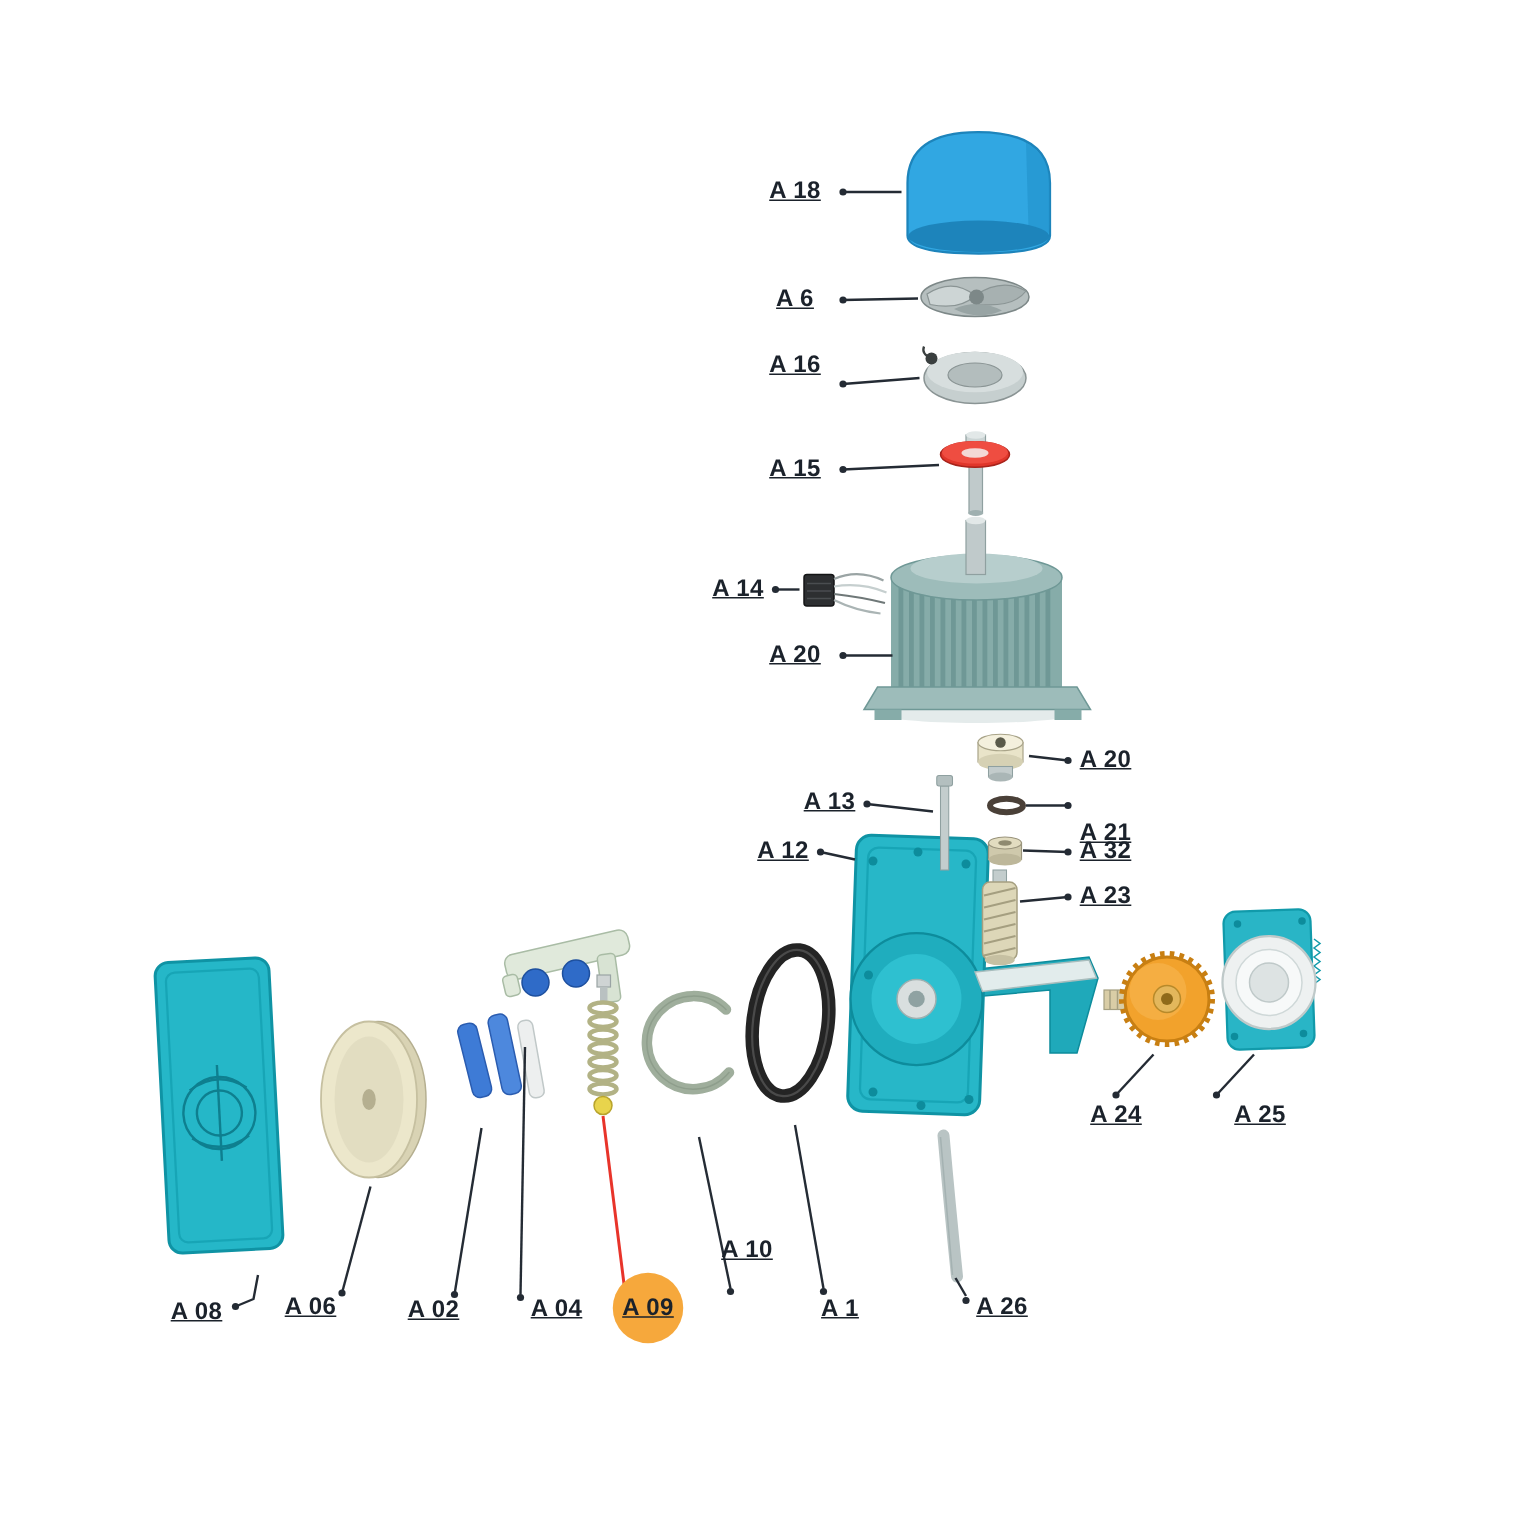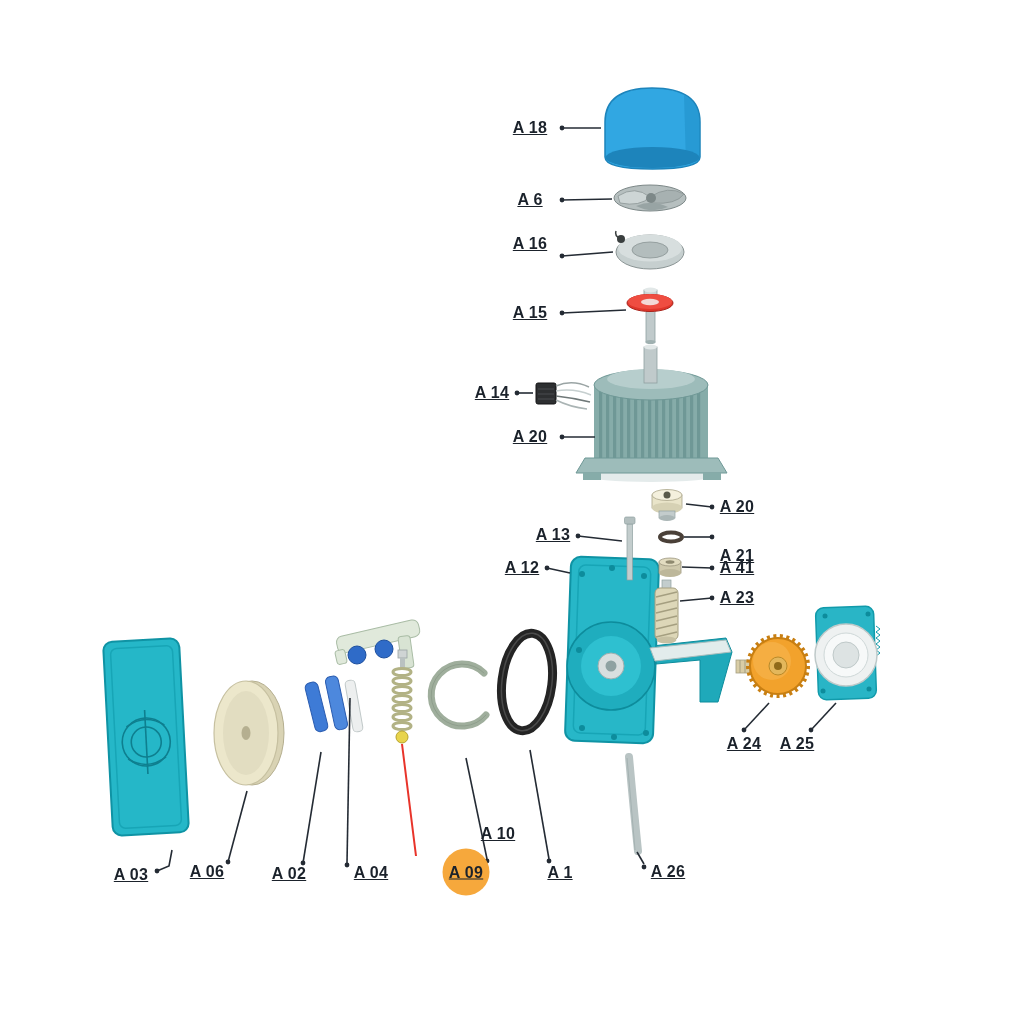--- a/index.html
+++ b/index.html
@@ -4,21 +4,21 @@
 <style>
   html,body{margin:0;padding:0;background:#fff;}
   .stage{position:relative;width:1024px;height:1024px;background:#ffffff;
          font-family:"Liberation Sans",sans-serif;overflow:hidden;}
   .stage svg{position:absolute;left:0;top:0;}
   .labels{position:absolute;left:0;top:0;width:100%;height:100%;}
   .part-label{position:absolute;transform:translate(-50%,-50%);
       font-size:16px;font-weight:700;color:#1b222b;letter-spacing:.3px;
       white-space:nowrap;cursor:pointer;text-decoration:underline;}
   .part-label.hl{background:#f6a83c;width:47px;height:47px;border-radius:50%;
-      display:flex;align-items:center;justify-content:center;margin-left:34px;}
+      display:flex;align-items:center;justify-content:center;}
 </style>
 </head>
 <body>
 
 <div class="stage">
 
 <svg viewBox="0 0 1024 1024" width="1024" height="1024">
 
   <g>
     <path d="M652 646 L726 638 L732 652 L718 702 L700 702 L700 660 L656 664 Z" fill="#1fa9ba" stroke="#0d8c9c" stroke-width="1"></path>
@@ -339,25 +339,25 @@
   <div class="part-label" style="left:530px;top:128px">A 18</div>
   <div class="part-label" style="left:530px;top:200px">A 6</div>
   <div class="part-label" style="left:530px;top:244px">A 16</div>
   <div class="part-label" style="left:530px;top:313px">A 15</div>
   <div class="part-label" style="left:492px;top:393px">A 14</div>
   <div class="part-label" style="left:530px;top:437px">A 20</div>
   <div class="part-label" style="left:737px;top:507px">A 20</div>
   <div class="part-label" style="left:553px;top:535px">A 13</div>
   <div class="part-label" style="left:737px;top:556px">A 21</div>
   <div class="part-label" style="left:522px;top:568px">A 12</div>
-  <div class="part-label" style="left:737px;top:568px">A 41</div>
+  <div class="part-label" style="left:737px;top:568px">A 32</div>
   <div class="part-label" style="left:737px;top:598px">A 23</div>
   <div class="part-label" style="left:744px;top:744px">A 24</div>
-  <div class="part-label" style="left:797px;top:744px">A 25</div>
-  <div class="part-label" style="left:131px;top:875px">A 03</div>
+  <div class="part-label" style="left:840px;top:744px">A 25</div>
+  <div class="part-label" style="left:131px;top:875px">A 08</div>
   <div class="part-label" style="left:207px;top:872px">A 06</div>
   <div class="part-label" style="left:289px;top:874px">A 02</div>
   <div class="part-label" style="left:371px;top:873px">A 04</div>
   <div class="part-label hl" style="left:432px;top:872px">A 09</div>
   <div class="part-label" style="left:498px;top:834px">A 10</div>
   <div class="part-label" style="left:560px;top:873px">A 1</div>
   <div class="part-label" style="left:668px;top:872px">A 26</div>
 </div>
 
 </div>

